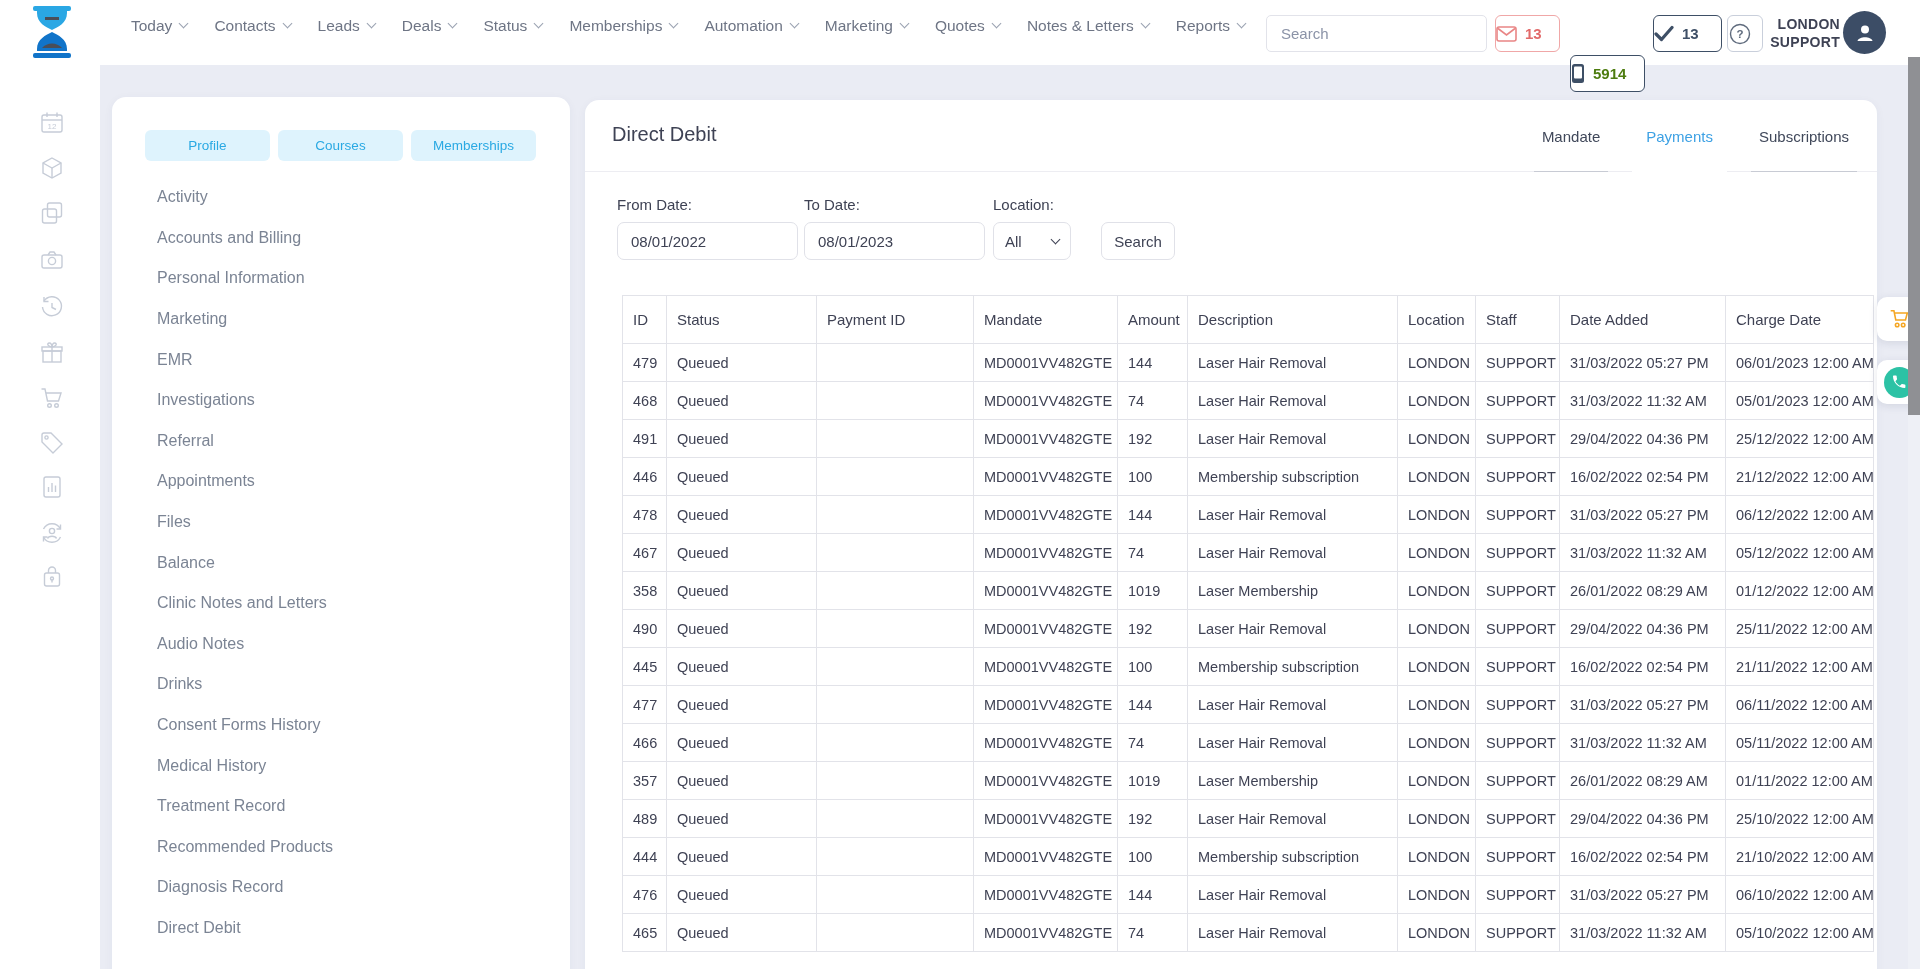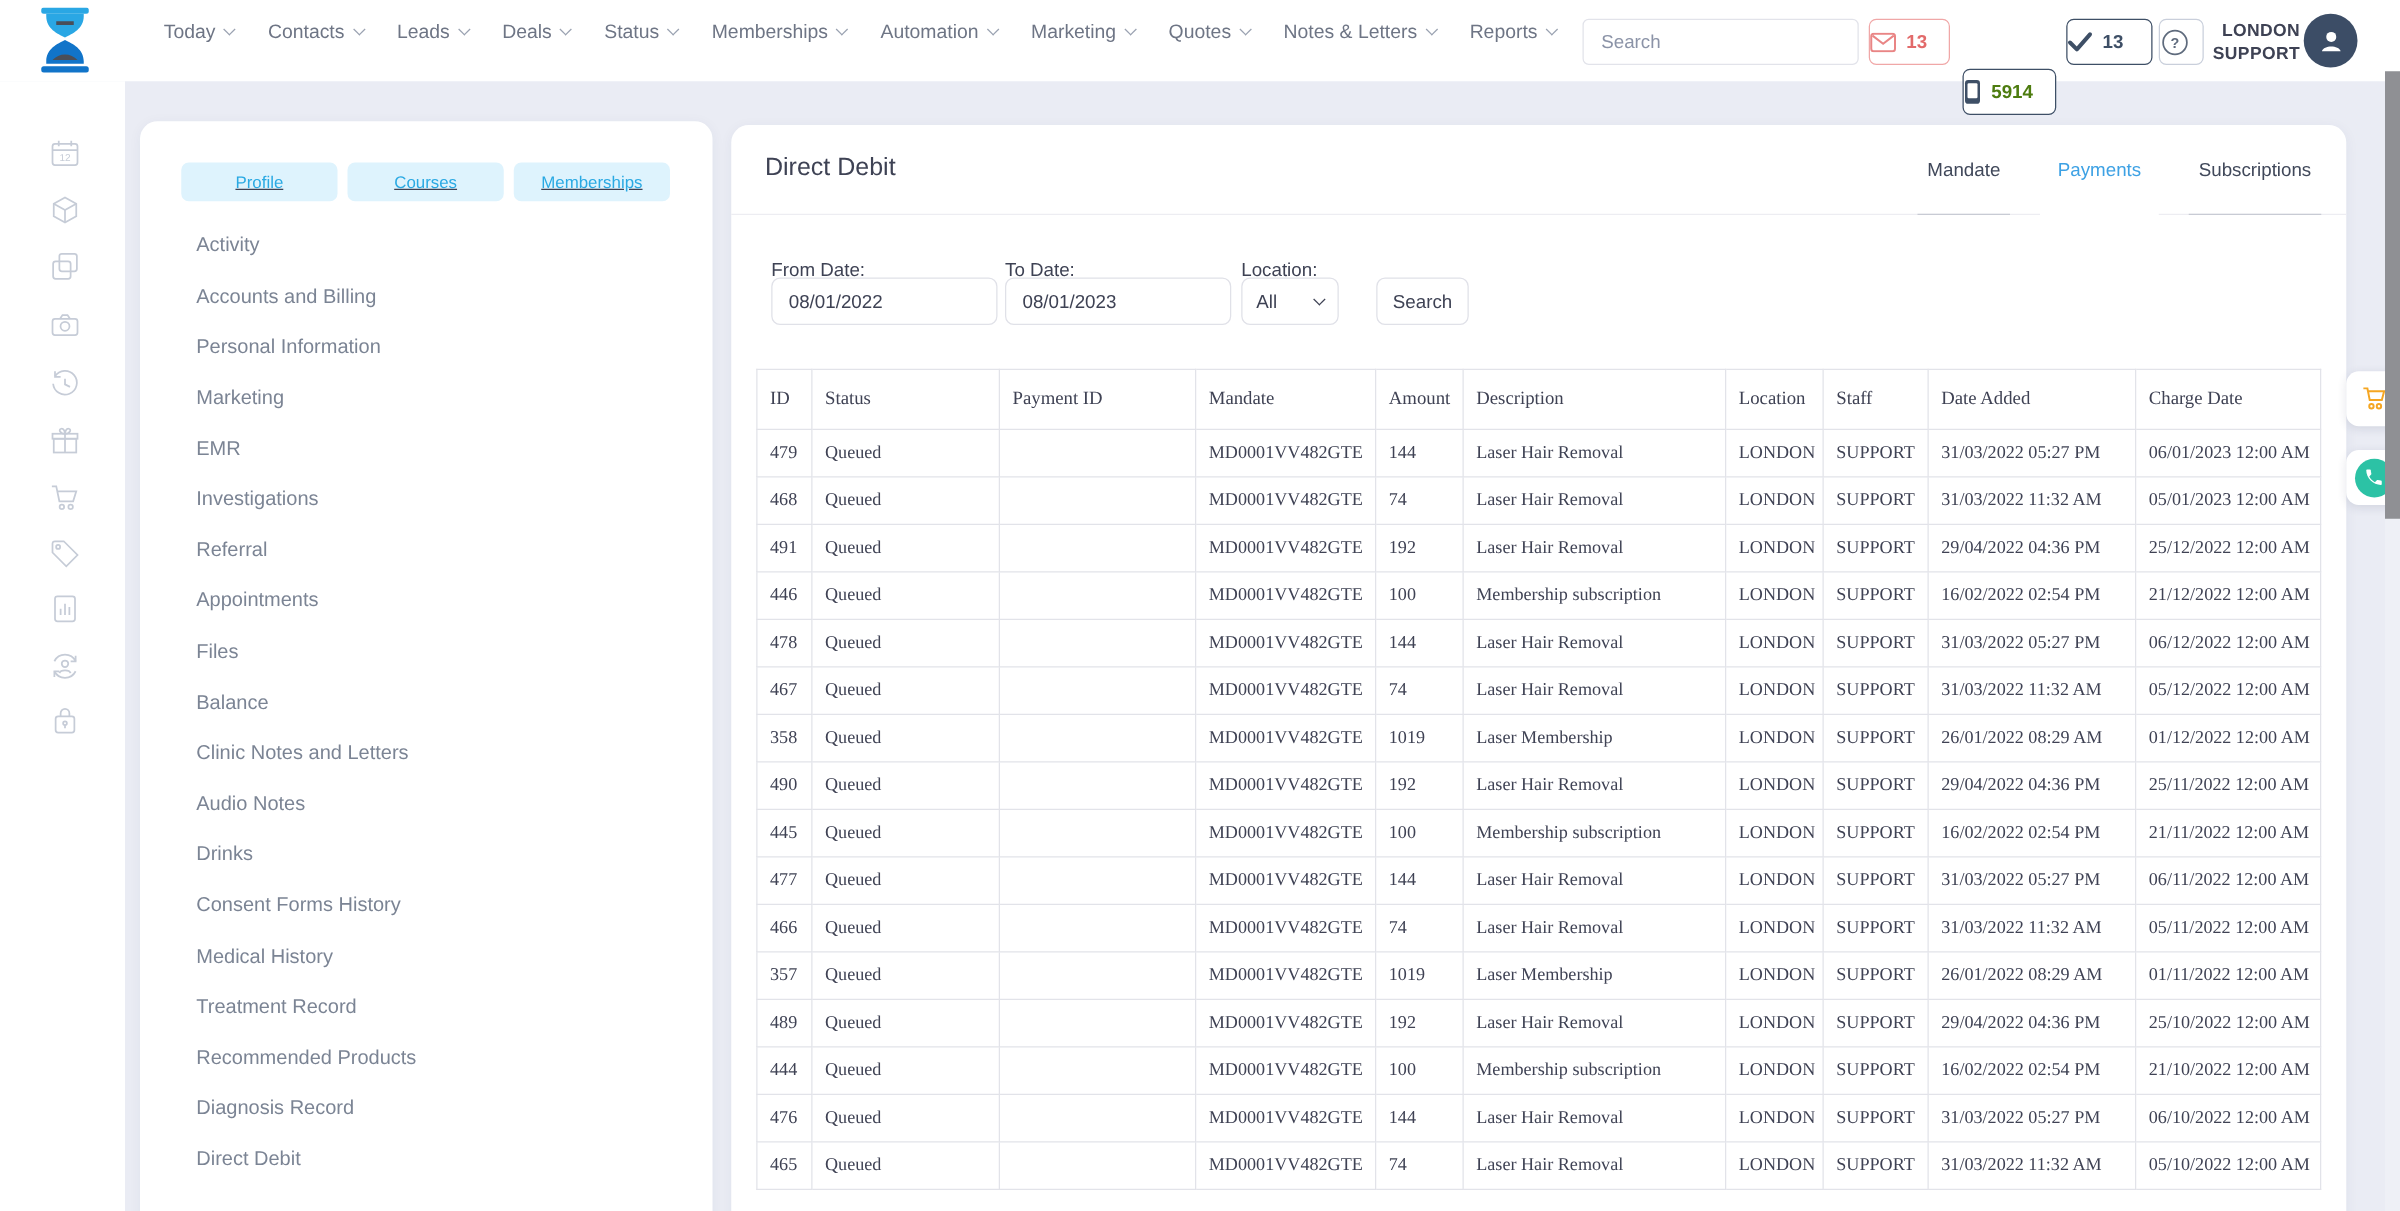--- a/index.html
+++ b/index.html
@@ -30,43 +30,43 @@
   .user-name { position:absolute; left:1762px; top:15px; width:78px; height:37px; font-size:14px; font-weight:bold;
                color:#3e4254; text-align:right; line-height:18px; letter-spacing:.3px; }
   .avatar { position:absolute; left:1843px; top:11px; width:43px; height:43px; border-radius:50%;
             background:#3c4d66; display:flex; align-items:center; justify-content:center; cursor:pointer; }
   
   .rail { position:absolute; left:0; top:65px; width:100px; height:904px; background:#fff; z-index:1; }
   .rail-icon { position:absolute; left:39px; width:26px; height:26px; cursor:pointer; }
   
   .left-card { position:absolute; left:112px; top:97px; width:458px; height:892px; background:#fff;
                border-radius:14px; box-shadow:0 2px 10px rgba(40,50,90,.05); z-index:2; }
-  .left-tabs { position:absolute; left:33px; top:33px; display:flex; gap:8px;text-decoration:underline; }
+  .left-tabs { position:absolute; left:33px; top:33px; display:flex; gap:8px; }
   .left-tab { width:125px; height:31px; border-radius:6px; background:#def3fd; color:#2aa9e3;
               font-size:13.5px; display:flex; align-items:center; justify-content:center; cursor:pointer; }
   .left-menu { position:absolute; left:45px; top:80px; right:16px; }
   .left-menu-item { height:40.6px; display:flex; align-items:center; font-size:16px; color:#7b8494; cursor:pointer; white-space:nowrap; }
   
   .main-card { position:absolute; left:585px; top:100px; width:1292px; height:890px; background:#fff;
                border-radius:14px; box-shadow:0 2px 10px rgba(40,50,90,.05); z-index:2; }
   .main-header-line { position:absolute; left:0; top:71px; width:100%; height:1px; background:#ededf2; }
   .main-title { position:absolute; left:27px; top:23px; font-size:20px; color:#3e4254; }
   .main-tabs { position:absolute; right:28px; top:0; height:72px; display:flex; gap:46px; align-items:stretch; }
   .main-tab { position:relative; display:flex; align-items:center; font-size:15px; color:#40485a; cursor:pointer; }
   .main-tab.inactive::after { content:""; position:absolute; left:-8px; right:-8px; bottom:0; height:1px; background:#c8cbd4; }
   .main-tab.active { color:#3da1e4; }
   .main-tab.active::after { content:""; position:absolute; left:-14px; right:-14px; bottom:-1px; height:3px; background:#fff; }
-  .filter-label { position:absolute; top:96px; font-size:15px; color:#3e4254;margin-top:12px; }
+  .filter-label { position:absolute; top:96px; font-size:15px; color:#3e4254; }
   .f-box { position:absolute; top:122px; height:38px; border:1px solid #e0e1e8; border-radius:7px; background:#fff;
            font-size:15px; color:#3e4254; }
   input.f-box { padding:0 13px; outline:none; font-family:"Liberation Sans", sans-serif; }
   .f-select { display:flex; align-items:center; justify-content:space-between; padding:0 11px; cursor:pointer; }
   .f-select .chev { border-color:#3e4254; margin-top:-3px; }
   .search-button { display:flex; align-items:center; justify-content:center; cursor:pointer; }
-  .table-wrap { position:absolute; left:20px; top:195px;font-family:Liberation Serif, serif; }
+  .table-wrap { position:absolute; left:37px; top:195px; }
   table { border-collapse:collapse; table-layout:fixed; width:1251px; }
   th, td { border:1px solid #e2e3e9; text-align:left; padding:0 10px; overflow:hidden; white-space:nowrap; }
   th { height:48px; font-size:15px; font-weight:normal; color:#3f4254; background:#fff; }
   td { height:38px; font-size:14.5px; color:#3f4254; }
   
   .float-btn { position:absolute; left:1877px; width:44px; height:44px; background:#fff; border-radius:10px;
                box-shadow:0 2px 8px rgba(40,50,90,.12); display:flex; align-items:center; justify-content:center;
                cursor:pointer; z-index:4; }
   .float-cart { top:297px; }
   .float-call { top:360px; }

